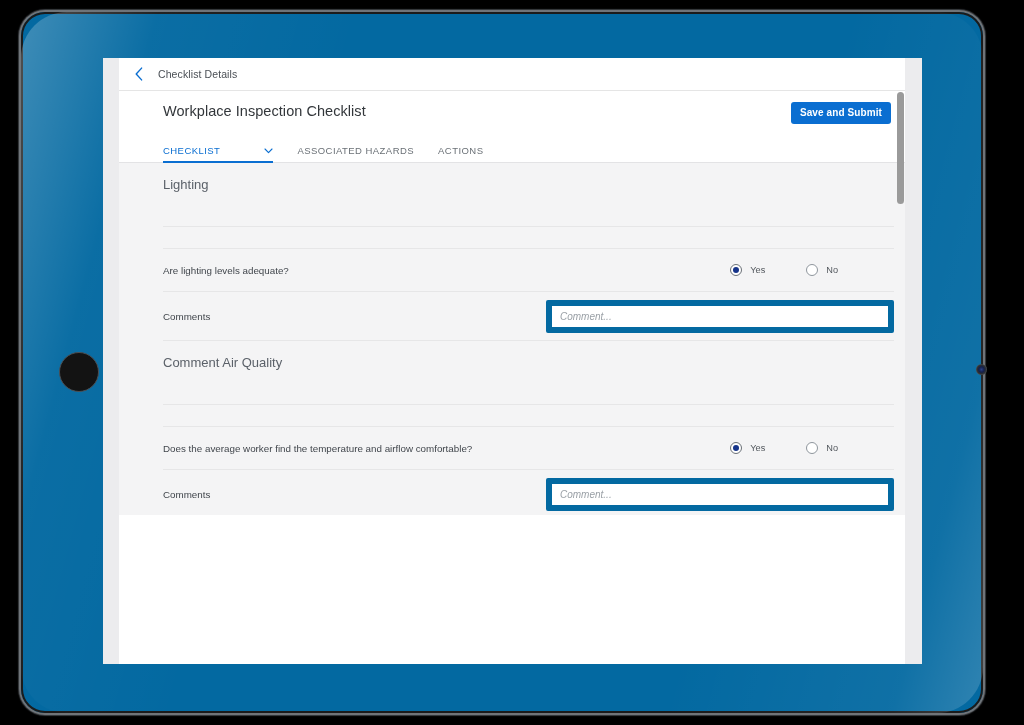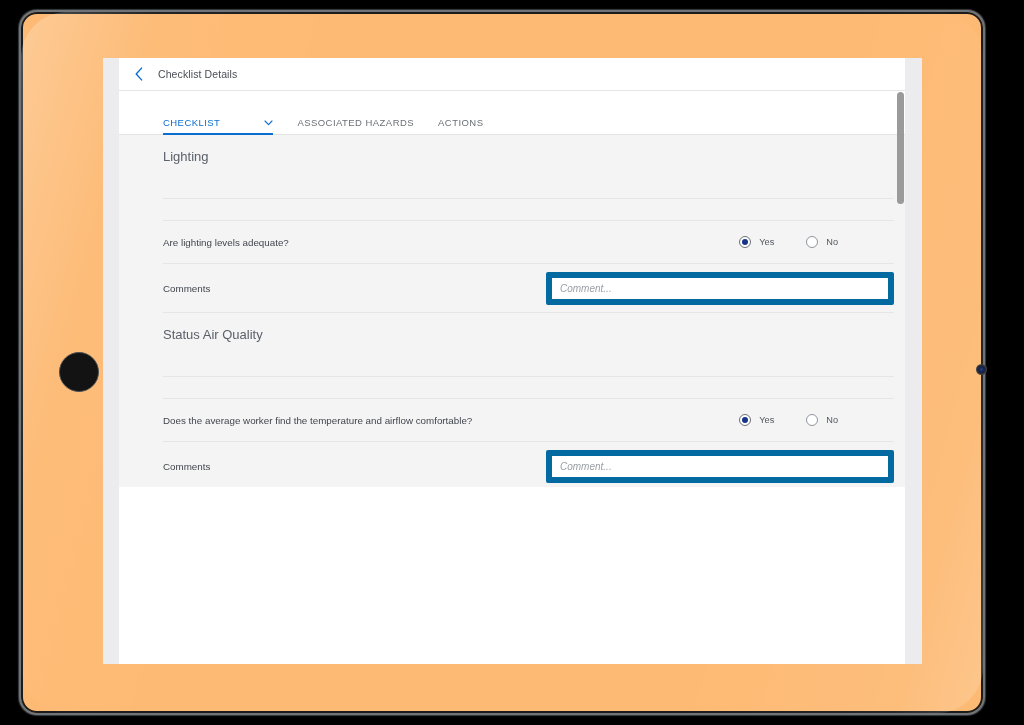--- a/index.html
+++ b/index.html
@@ -9,22 +9,22 @@
     background: #000000;
     font-family: "Liberation Sans", sans-serif;
     overflow: hidden;
   }
 
   
   #device-frame {
     position: absolute;
     left: 21px; top: 12px;
     width: 962px; height: 701px;
-    border-radius: 16px;
-    background: #fdba74;
+    border-radius: 24px;
+    background: #0369a1;
     box-shadow:
       inset 0 0 0 2px #1b1b1b,
       0 0 0 2px #6f7479,
       0 0 1px 3px #3a3d41;
   }
   #device-bezel-highlight {
     position: absolute;
     left: 0; top: 0; right: 0; bottom: 0;
     border-radius: 46px;
     background: linear-gradient(105deg, rgba(255,255,255,0.24) 0%, rgba(255,255,255,0.03) 12%, rgba(255,255,255,0) 30%, rgba(255,255,255,0) 72%, rgba(255,255,255,0.05) 92%, rgba(255,255,255,0.18) 100%);
@@ -205,21 +205,21 @@
     padding: 0 11px 0 44px;
     height: 42px;
   }
   .question-text {
     font-size: 9.8px;
     color: #41464c;
   }
   .answer-group {
     display: flex;
     align-items: center;
-    gap: 32px;
+    gap: 41px;
     padding-right: 56px;
     padding-left: 12px;
   }
   .radio-option {
     display: flex;
     align-items: center;
     gap: 8px;
     cursor: pointer;
   }
   .radio-dot {
@@ -304,20 +304,24 @@
 
       <div id="topbar">
         <span id="back-icon">
           <svg width="10" height="14" viewBox="0 0 10 14" fill="none" aria-hidden="true">
             <path d="M7.6 1.1 L2.2 7 L7.6 12.9" stroke="#0a6ed1" stroke-width="1.4" stroke-linecap="round" stroke-linejoin="round"></path>
           </svg>
         </span>
         <span id="topbar-title">Checklist Details</span>
       </div>
 
+      <div id="title-row">
+        <div id="page-title">Workplace Inspection Checklist</div>
+        <button id="save-and-submit-button">Save and Submit</button>
+      </div>
 
 
       <div id="tabs">
         <div class="tab active">
           <span>CHECKLIST</span>
           <span class="tab-chevron">
             <svg width="9" height="6" viewBox="0 0 9 6" fill="none" aria-hidden="true">
               <path d="M1 1 L4.5 4.6 L8 1" stroke="#0a6ed1" stroke-width="1.1" stroke-linecap="round" stroke-linejoin="round"></path>
             </svg>
           </span>
@@ -352,21 +356,21 @@
           </span>
         </div>
         <div class="rule"></div>
 
         <div class="comments-row">
           <span class="comments-label">Comments</span>
           <input class="comment-input" type="text" placeholder="Comment..." style="">
         </div>
         <div class="rule"></div>
 
-        <div class="section-title">Status Air Quality</div>
+        <div class="section-title">Comment Air Quality</div>
         <div class="section-spacer"></div>
         <div class="rule"></div>
         <div class="rule-gap"></div>
         <div class="rule"></div>
 
         <div class="question-row">
           <span class="question-text">Does the average worker find the temperature and airflow comfortable?</span>
           <span class="answer-group">
             <span class="radio-option selected">
               <span class="radio-dot"></span>

